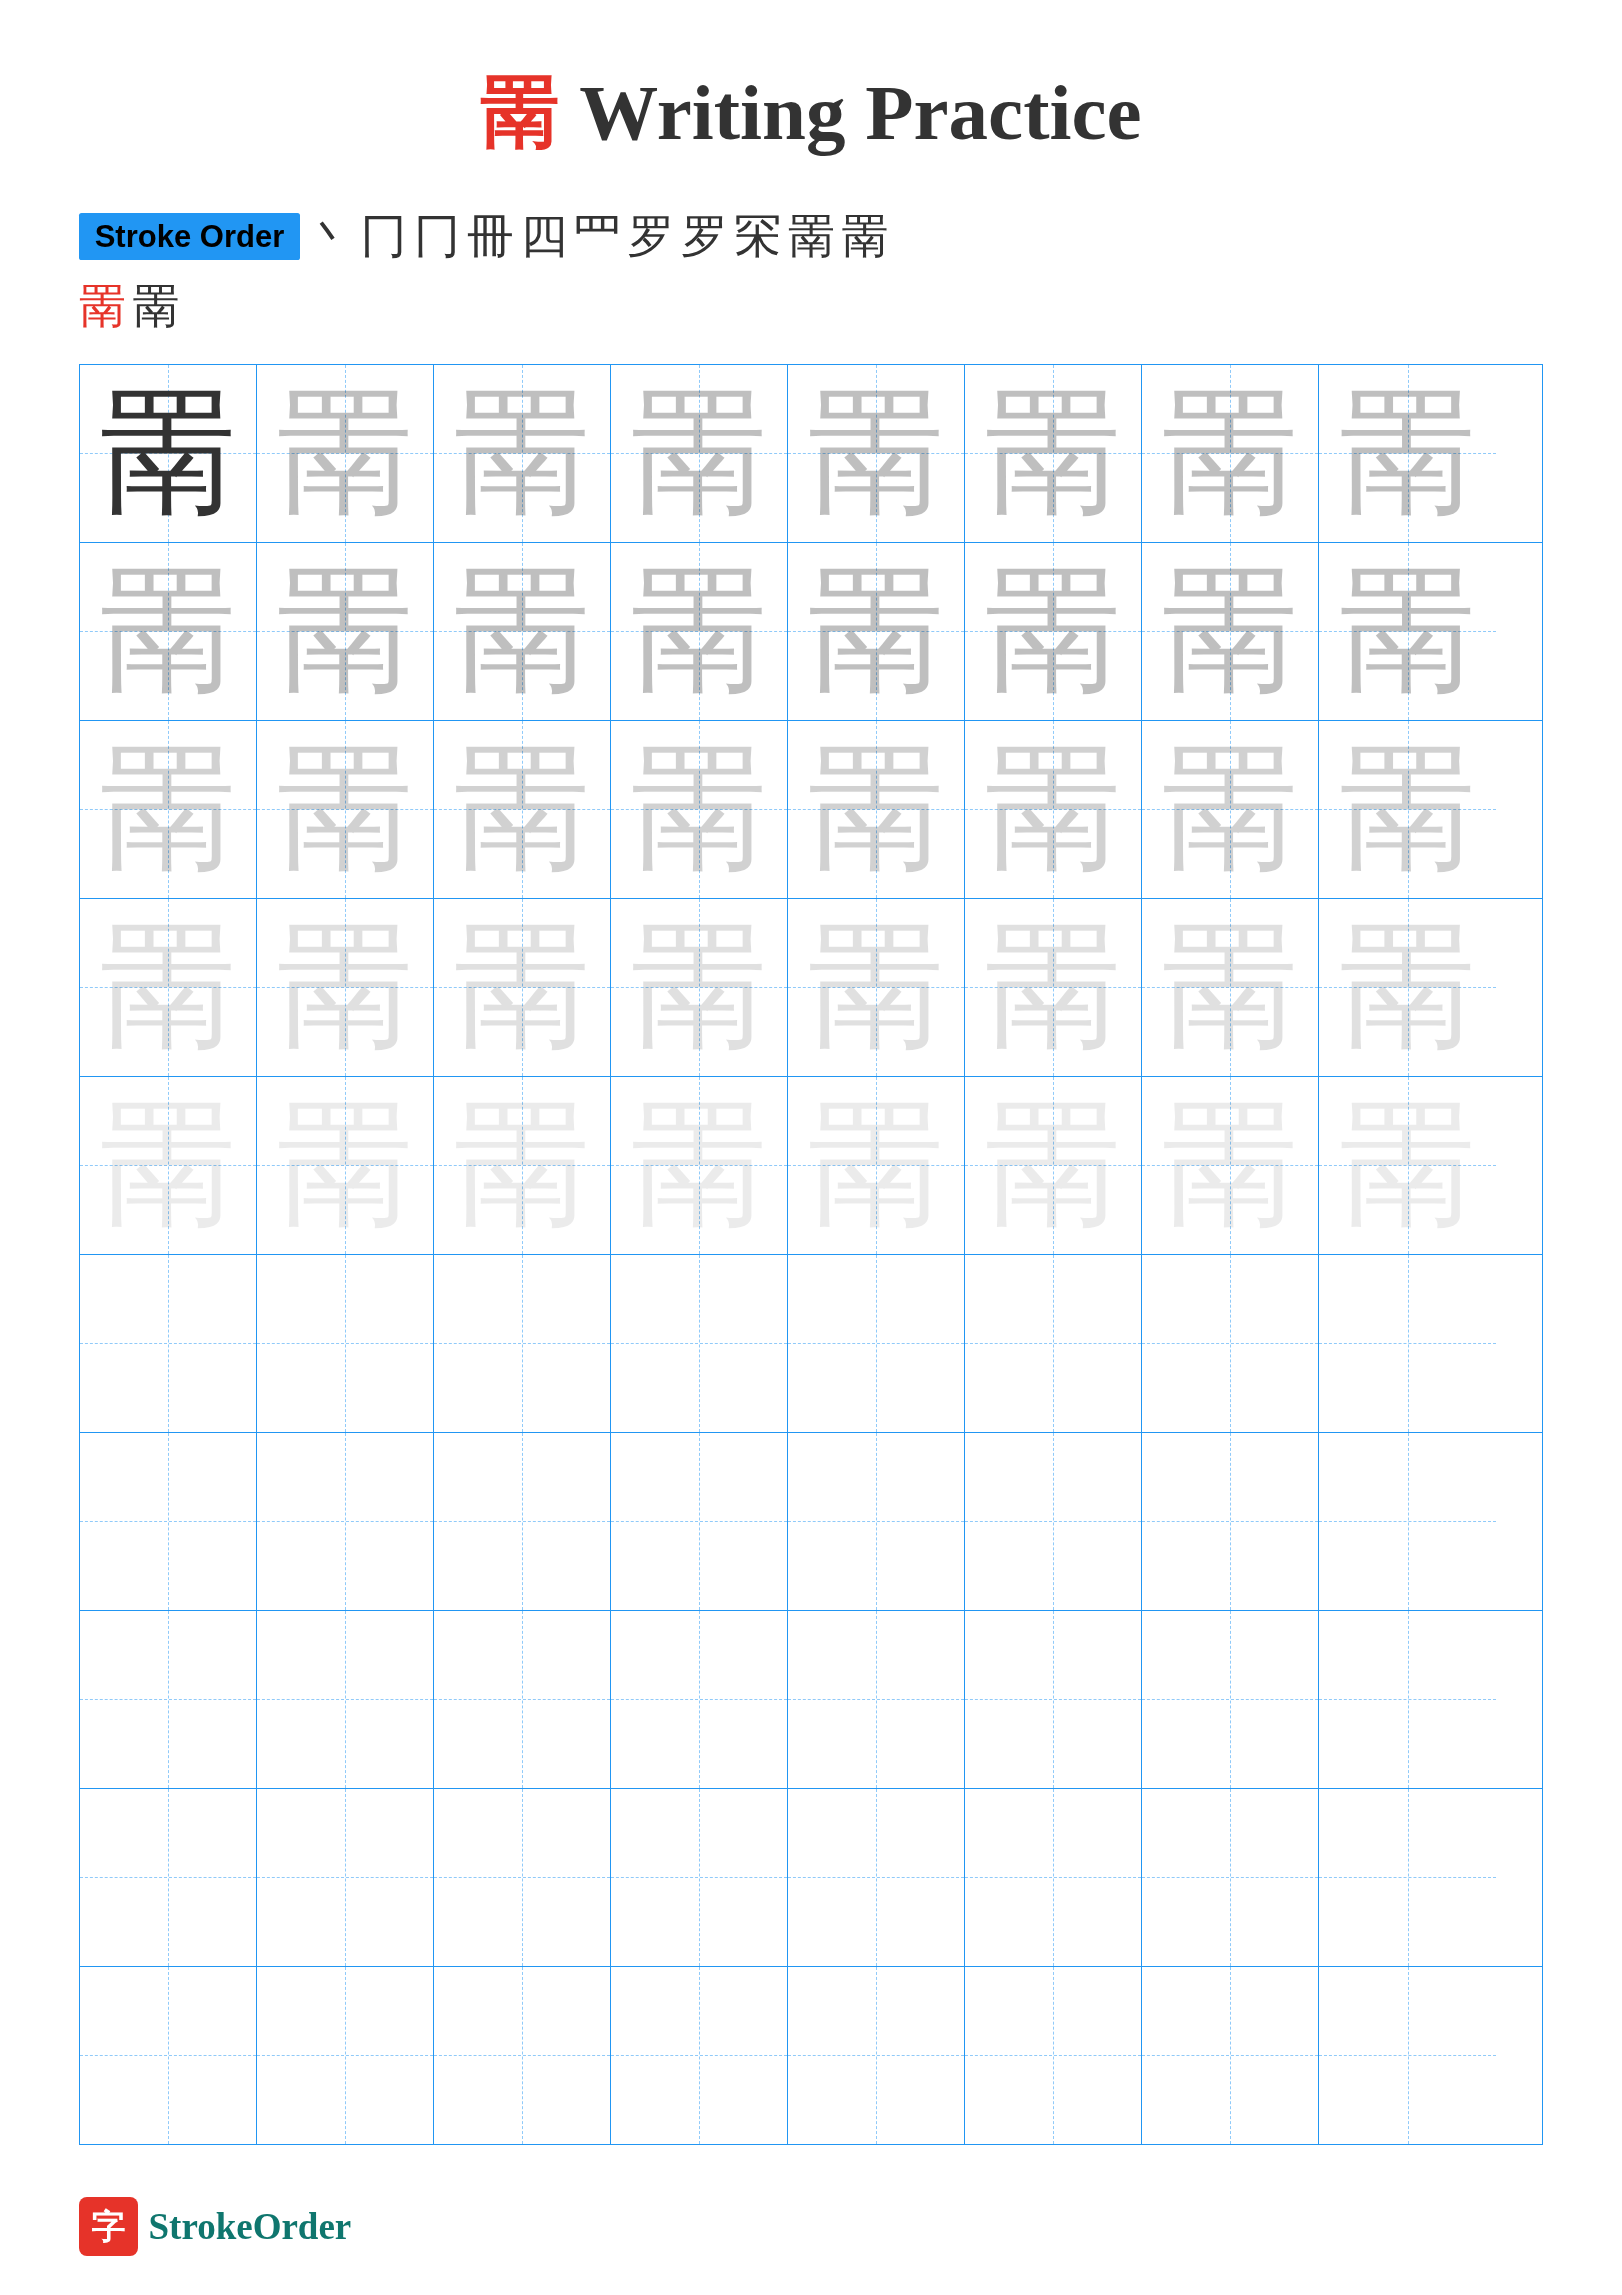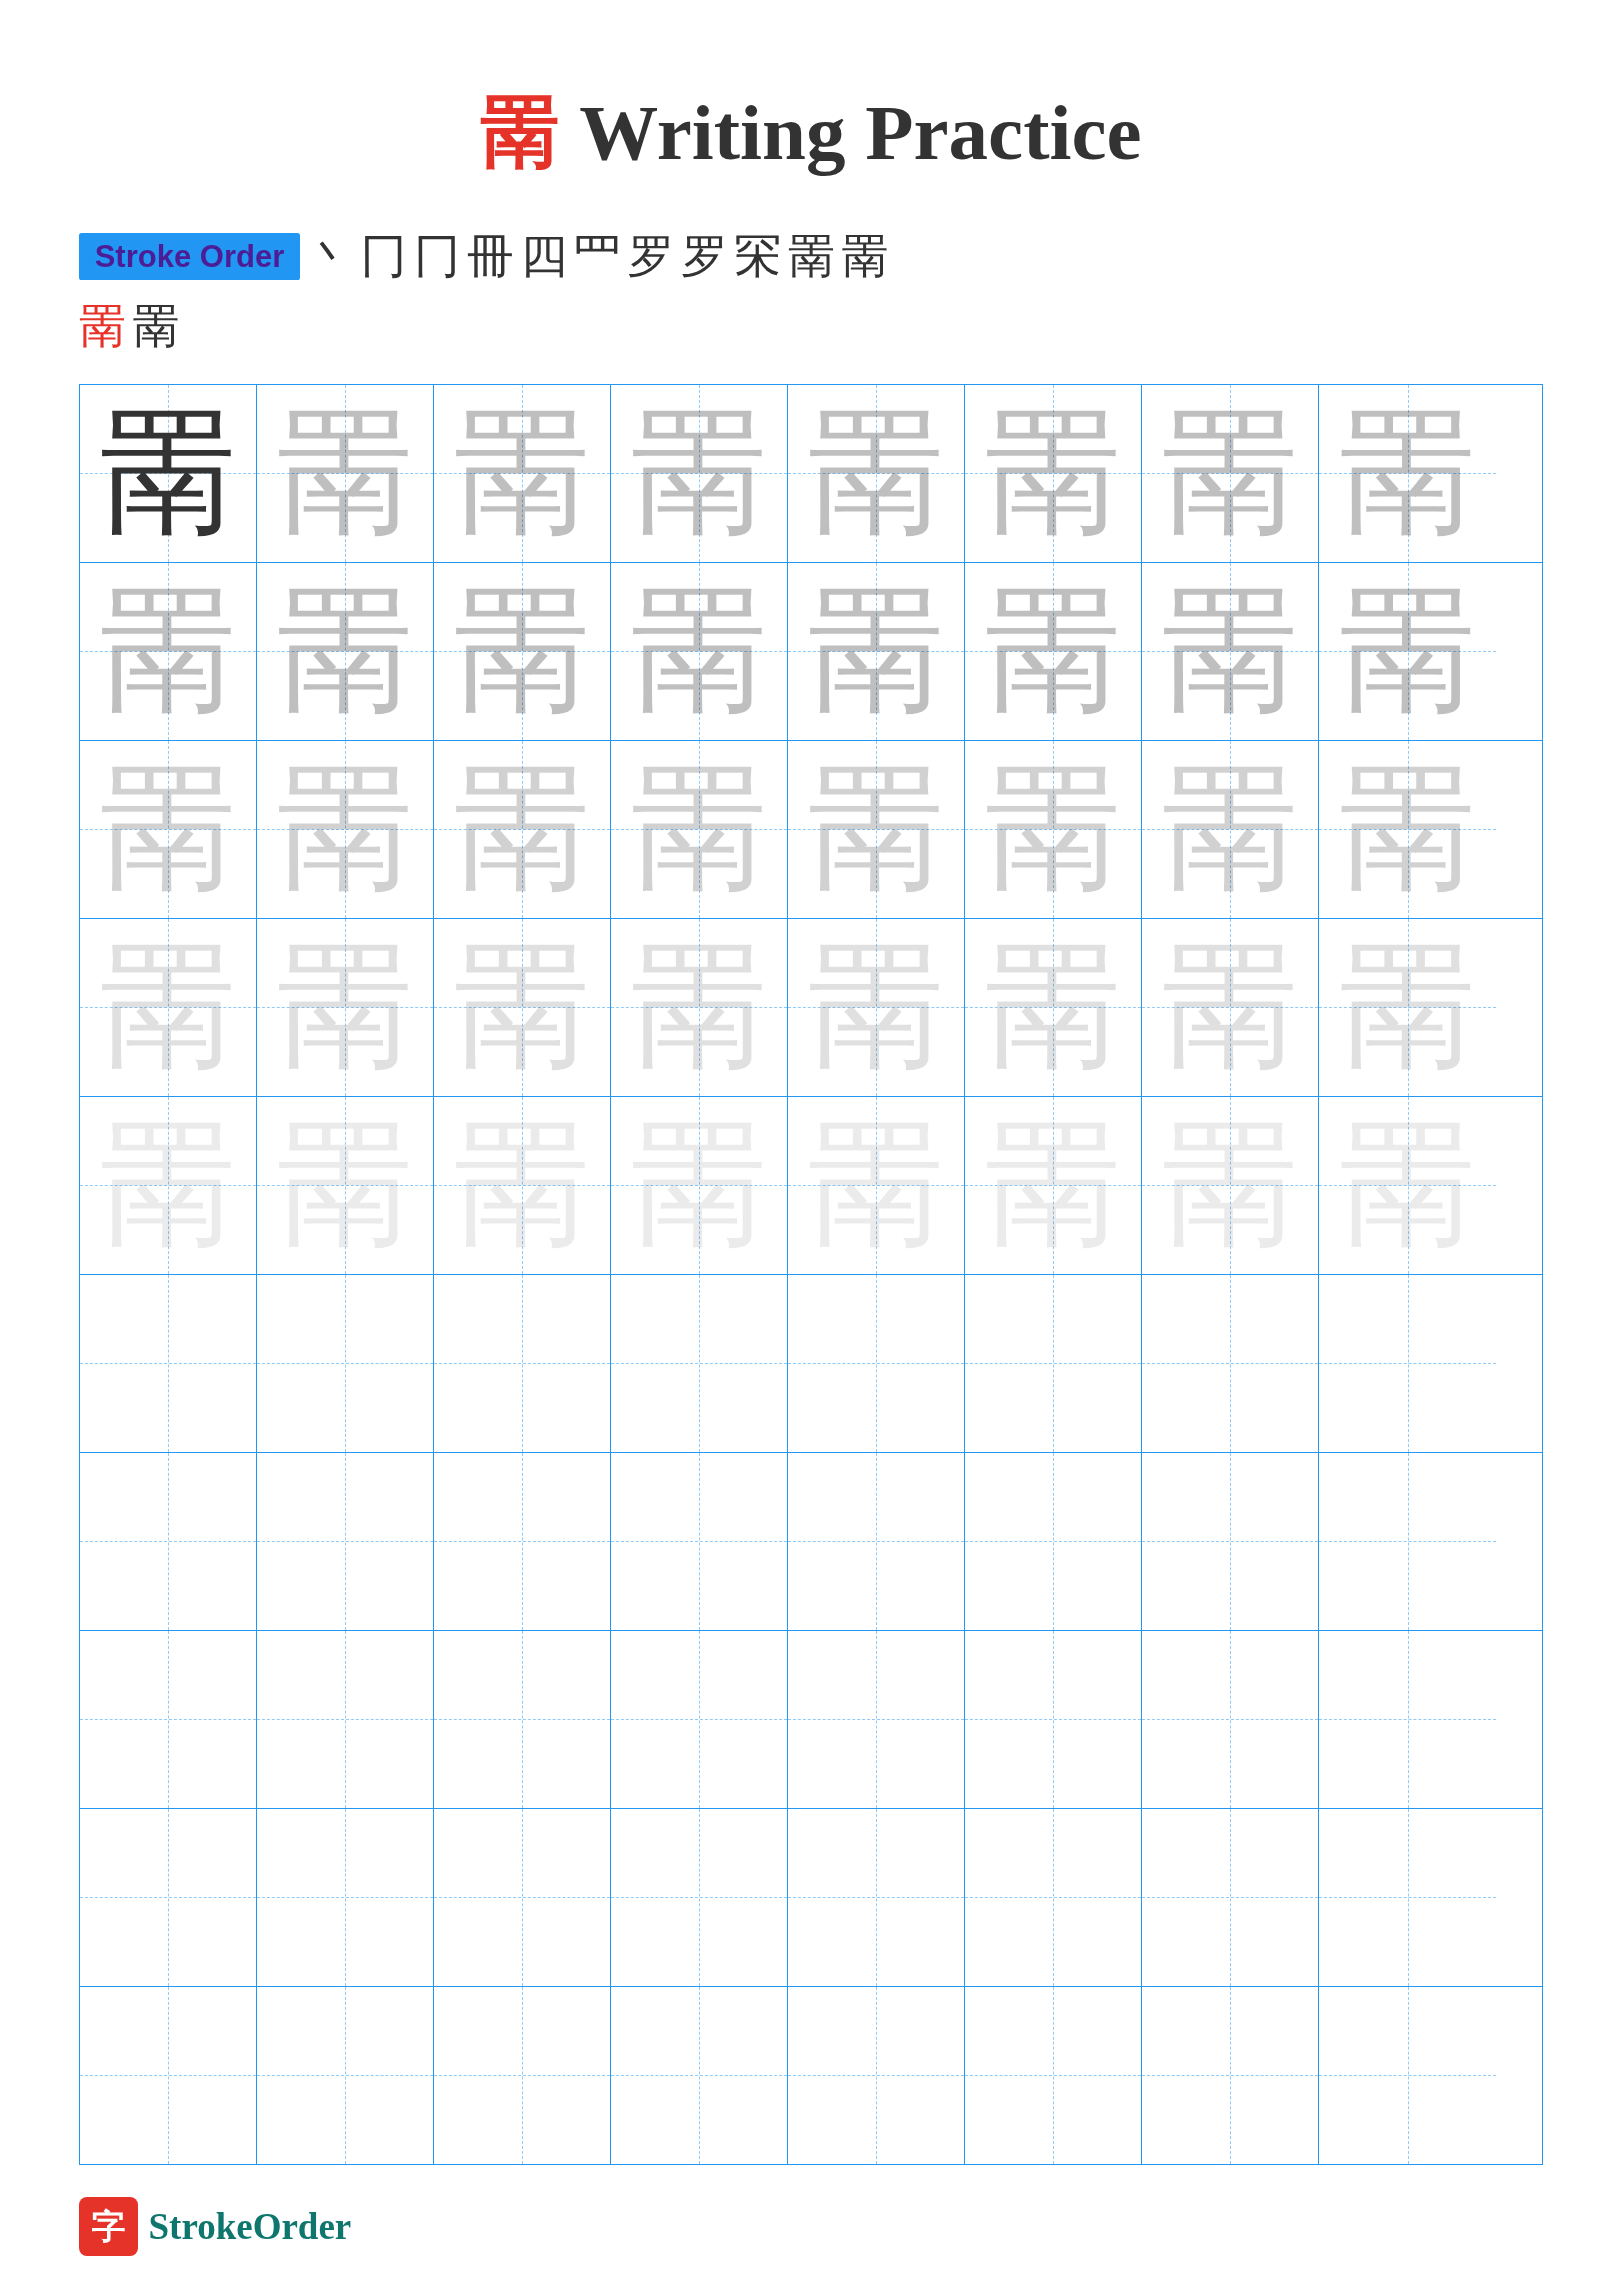--- a/index.html
+++ b/index.html
@@ -7,21 +7,21 @@
       width: 1622px;
       height: 2295px;
       background: #ffffff;
       font-family: serif;
       position: relative;
       overflow: hidden;
     }
 
     .page-title {
       text-align: center;
-      padding-top: 80px;
+      padding-top: 60px;
       margin-bottom: 39px;
     }
     .page-title .char {
       color: #e63329;
       font-size: 79px;
       font-weight: bold;
     }
     .page-title .text {
       color: #333;
       font-size: 79px;
@@ -33,21 +33,21 @@
       margin-bottom: 26px;
     }
     .stroke-order-row {
       display: flex;
       align-items: center;
       flex-wrap: wrap;
       gap: 6.5px;
     }
     .stroke-order-badge {
       background: #2196F3;
-      color: #4c1d95;
+      color: #000000;
       font-size: 31px;
       padding: 5.2px 15.7px;
       border-radius: 2.6px;
       font-family: sans-serif;
       font-weight: bold;
     }
     .stroke-chars {
       display: flex;
       align-items: center;
       gap: 6.5px;

